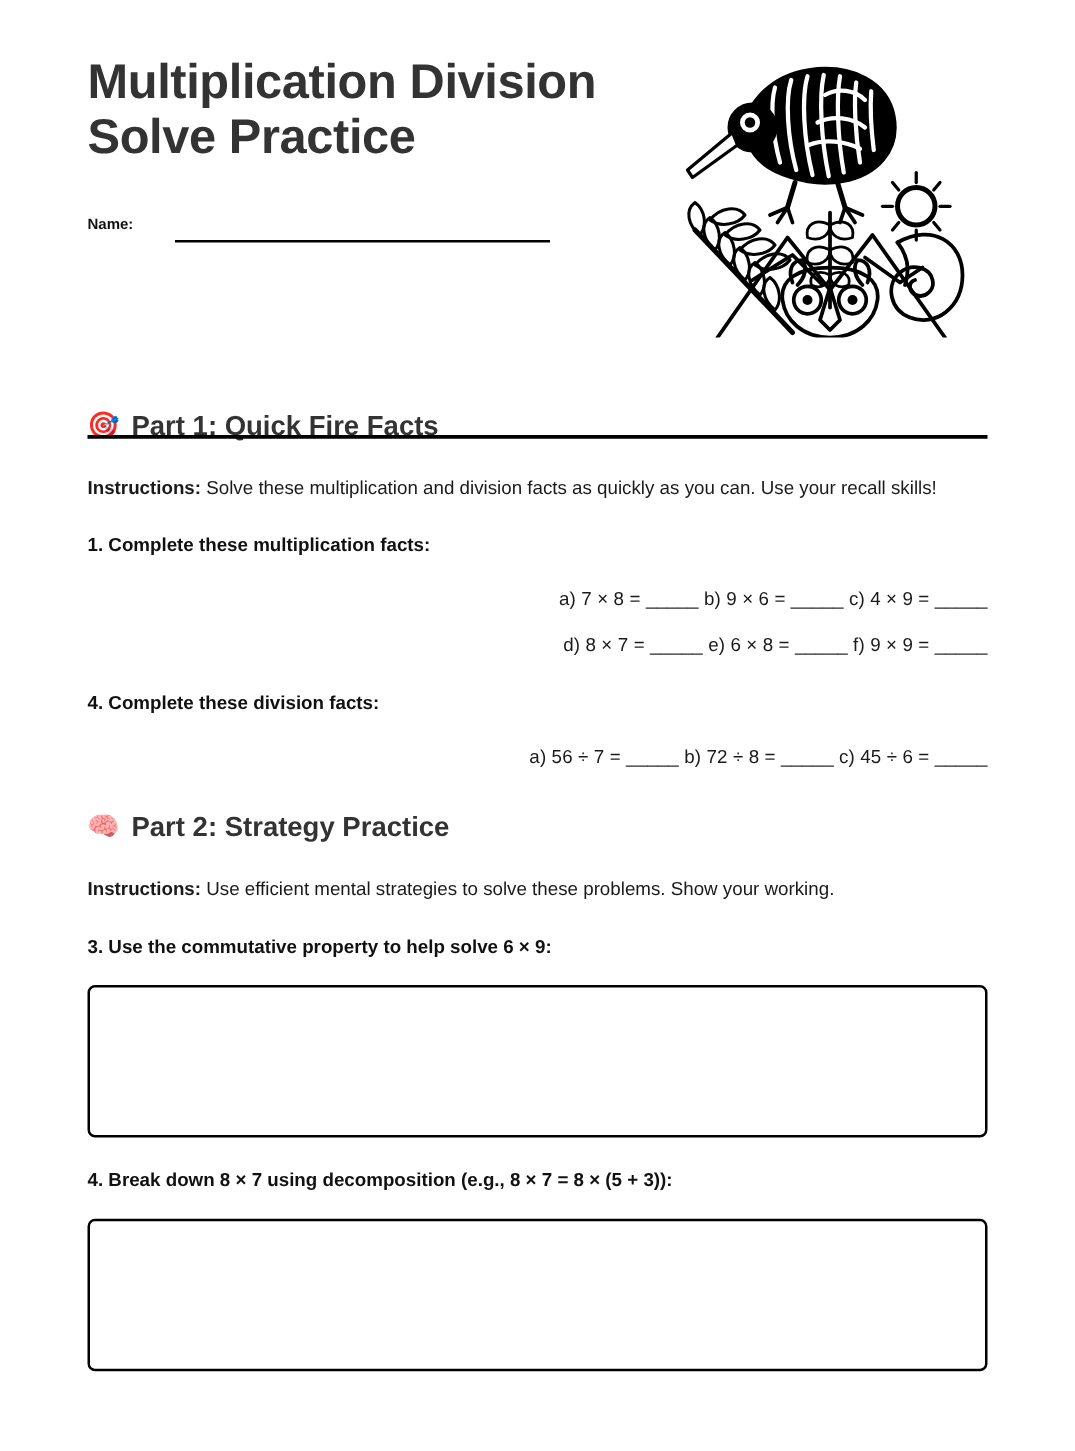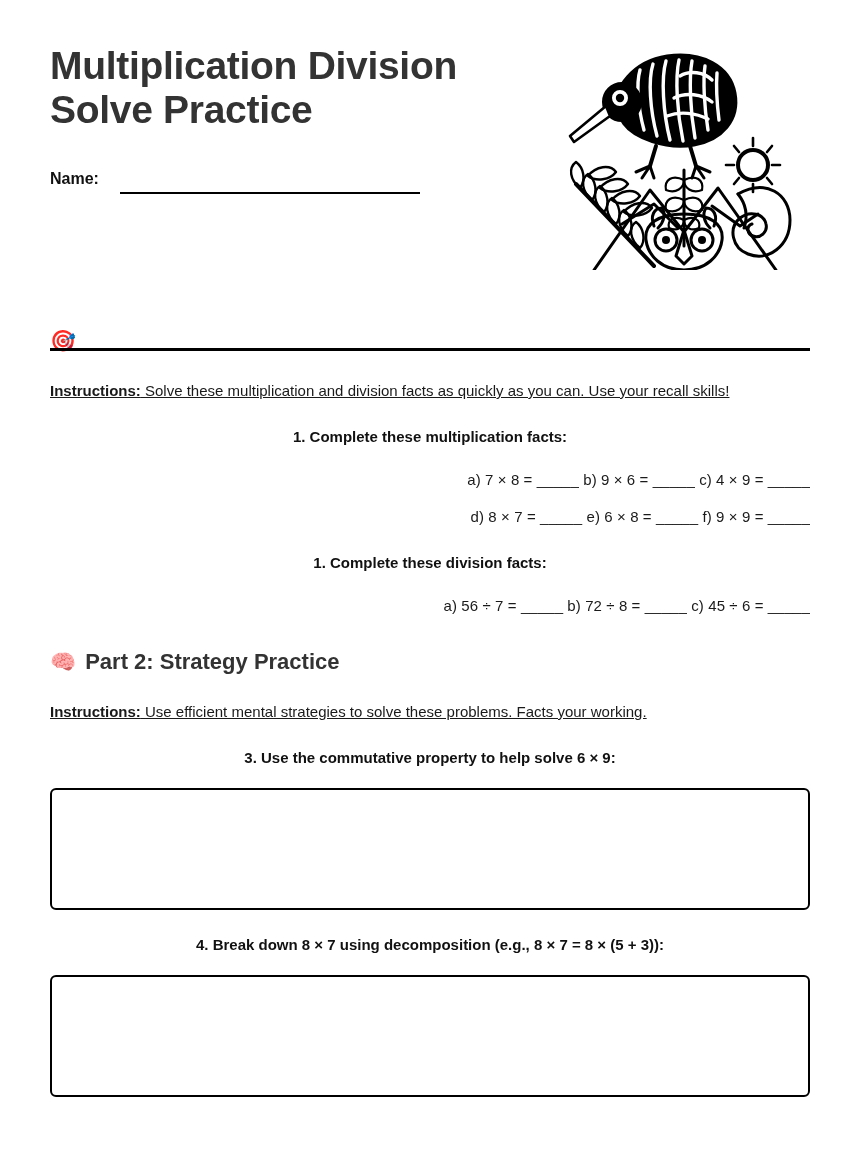--- a/index.html
+++ b/index.html
@@ -13,21 +13,21 @@
     overflow: hidden;
     font-family: "Liberation Sans", sans-serif;
     color: #000000;
     position: relative;
   }
   .page {
     position: relative;
     width: 860px;
     height: 1161px;
     box-sizing: border-box;
-    padding: 0 50px;
+    padding: 0 70px;
   }
 
   
   .header {
     position: relative;
     padding-top: 44px;
     height: 290px;
     box-sizing: border-box;
   }
   .title {
@@ -41,21 +41,21 @@
   }
   .fieldrow {
     display: flex;
     align-items: flex-end;
     margin-top: 0;
     height: 34px;
   }
   .fieldrow.name { margin-top: 28px; }
   .fieldrow.date { margin-top: 12px; }
   .field-label {
-    font-size: 16px;
+    font-size: 12px;
     font-weight: bold;
     color: #111111;
     width: 70px;
     line-height: 22px;
     padding-bottom: 4px;
   }
   .field-line {
     width: 300px;
     border-bottom: 2px solid #000000;
     height: 20px;
@@ -96,29 +96,27 @@
   .part-emoji {
     font-size: 21px;
     margin-right: 9px;
     line-height: 28px;
     display: inline-block;
   }
   .instructions {
     font-size: 15px;
     color: #1a1a1a;
     line-height: 22px;
-    text-decoration: underline;
   }
   .instructions b { font-weight: bold; }
   .qhead {
     font-size: 15px;
     font-weight: bold;
     color: #111111;
     line-height: 22px;
-    text-align: center;
   }
   .factline {
     font-size: 15px;
     color: #1a1a1a;
     line-height: 22px;
     letter-spacing: 0.1px;
     text-align: right;
   }
   .answer-box {
     border: 2px solid #000000;
@@ -257,41 +255,42 @@
     </div>
 
   </div>
 
   <div class="divider"></div>
 
   <div class="section">
 
     <div class="part-heading s1-heading">
       <span class="part-emoji">🎯</span>
+      <span>Part 1: Quick Fire Facts</span>
     </div>
 
     <p class="instructions s1-instructions"><b>Instructions:</b> <span>Solve these multiplication and division facts as quickly as you can. Use your recall skills!</span></p>
 
     <p class="qhead q1-head">1. Complete these multiplication facts:</p>
     <p class="factline q1-rowa">a) 7 × 8 = _____ b) 9 × 6 = _____ c) 4 × 9 = _____</p>
     <p class="factline q1-rowb">d) 8 × 7 = _____ e) 6 × 8 = _____ f) 9 × 9 = _____</p>
 
-    <p class="qhead q2-head">1. Complete these division facts:</p>
+    <p class="qhead q2-head">4. Complete these division facts:</p>
     <p class="factline q2-rowa">a) 56 ÷ 7 = _____ b) 72 ÷ 8 = _____ c) 45 ÷ 6 = _____</p>
 
   </div>
 
   <div class="section">
 
     <div class="part-heading s2-heading">
       <span class="part-emoji">🧠</span>
       <span>Part 2: Strategy Practice</span>
     </div>
 
-    <p class="instructions s2-instructions"><b>Instructions:</b> <span>Use efficient mental strategies to solve these problems. Facts your working.</span></p>
+    <p class="instructions s2-instructions"><b>Instructions:</b> <span>Use efficient mental strategies to solve these problems. Show your working.</span></p>
 
     <p class="qhead q3-head">3. Use the commutative property to help solve 6 × 9:</p>
     <div class="answer-box q3-box"></div>
 
     <p class="qhead q4-head">4. Break down 8 × 7 using decomposition (e.g., 8 × 7 = 8 × (5 + 3)):</p>
     <div class="answer-box q4-box"></div>
 
   </div>
 
 </div>

